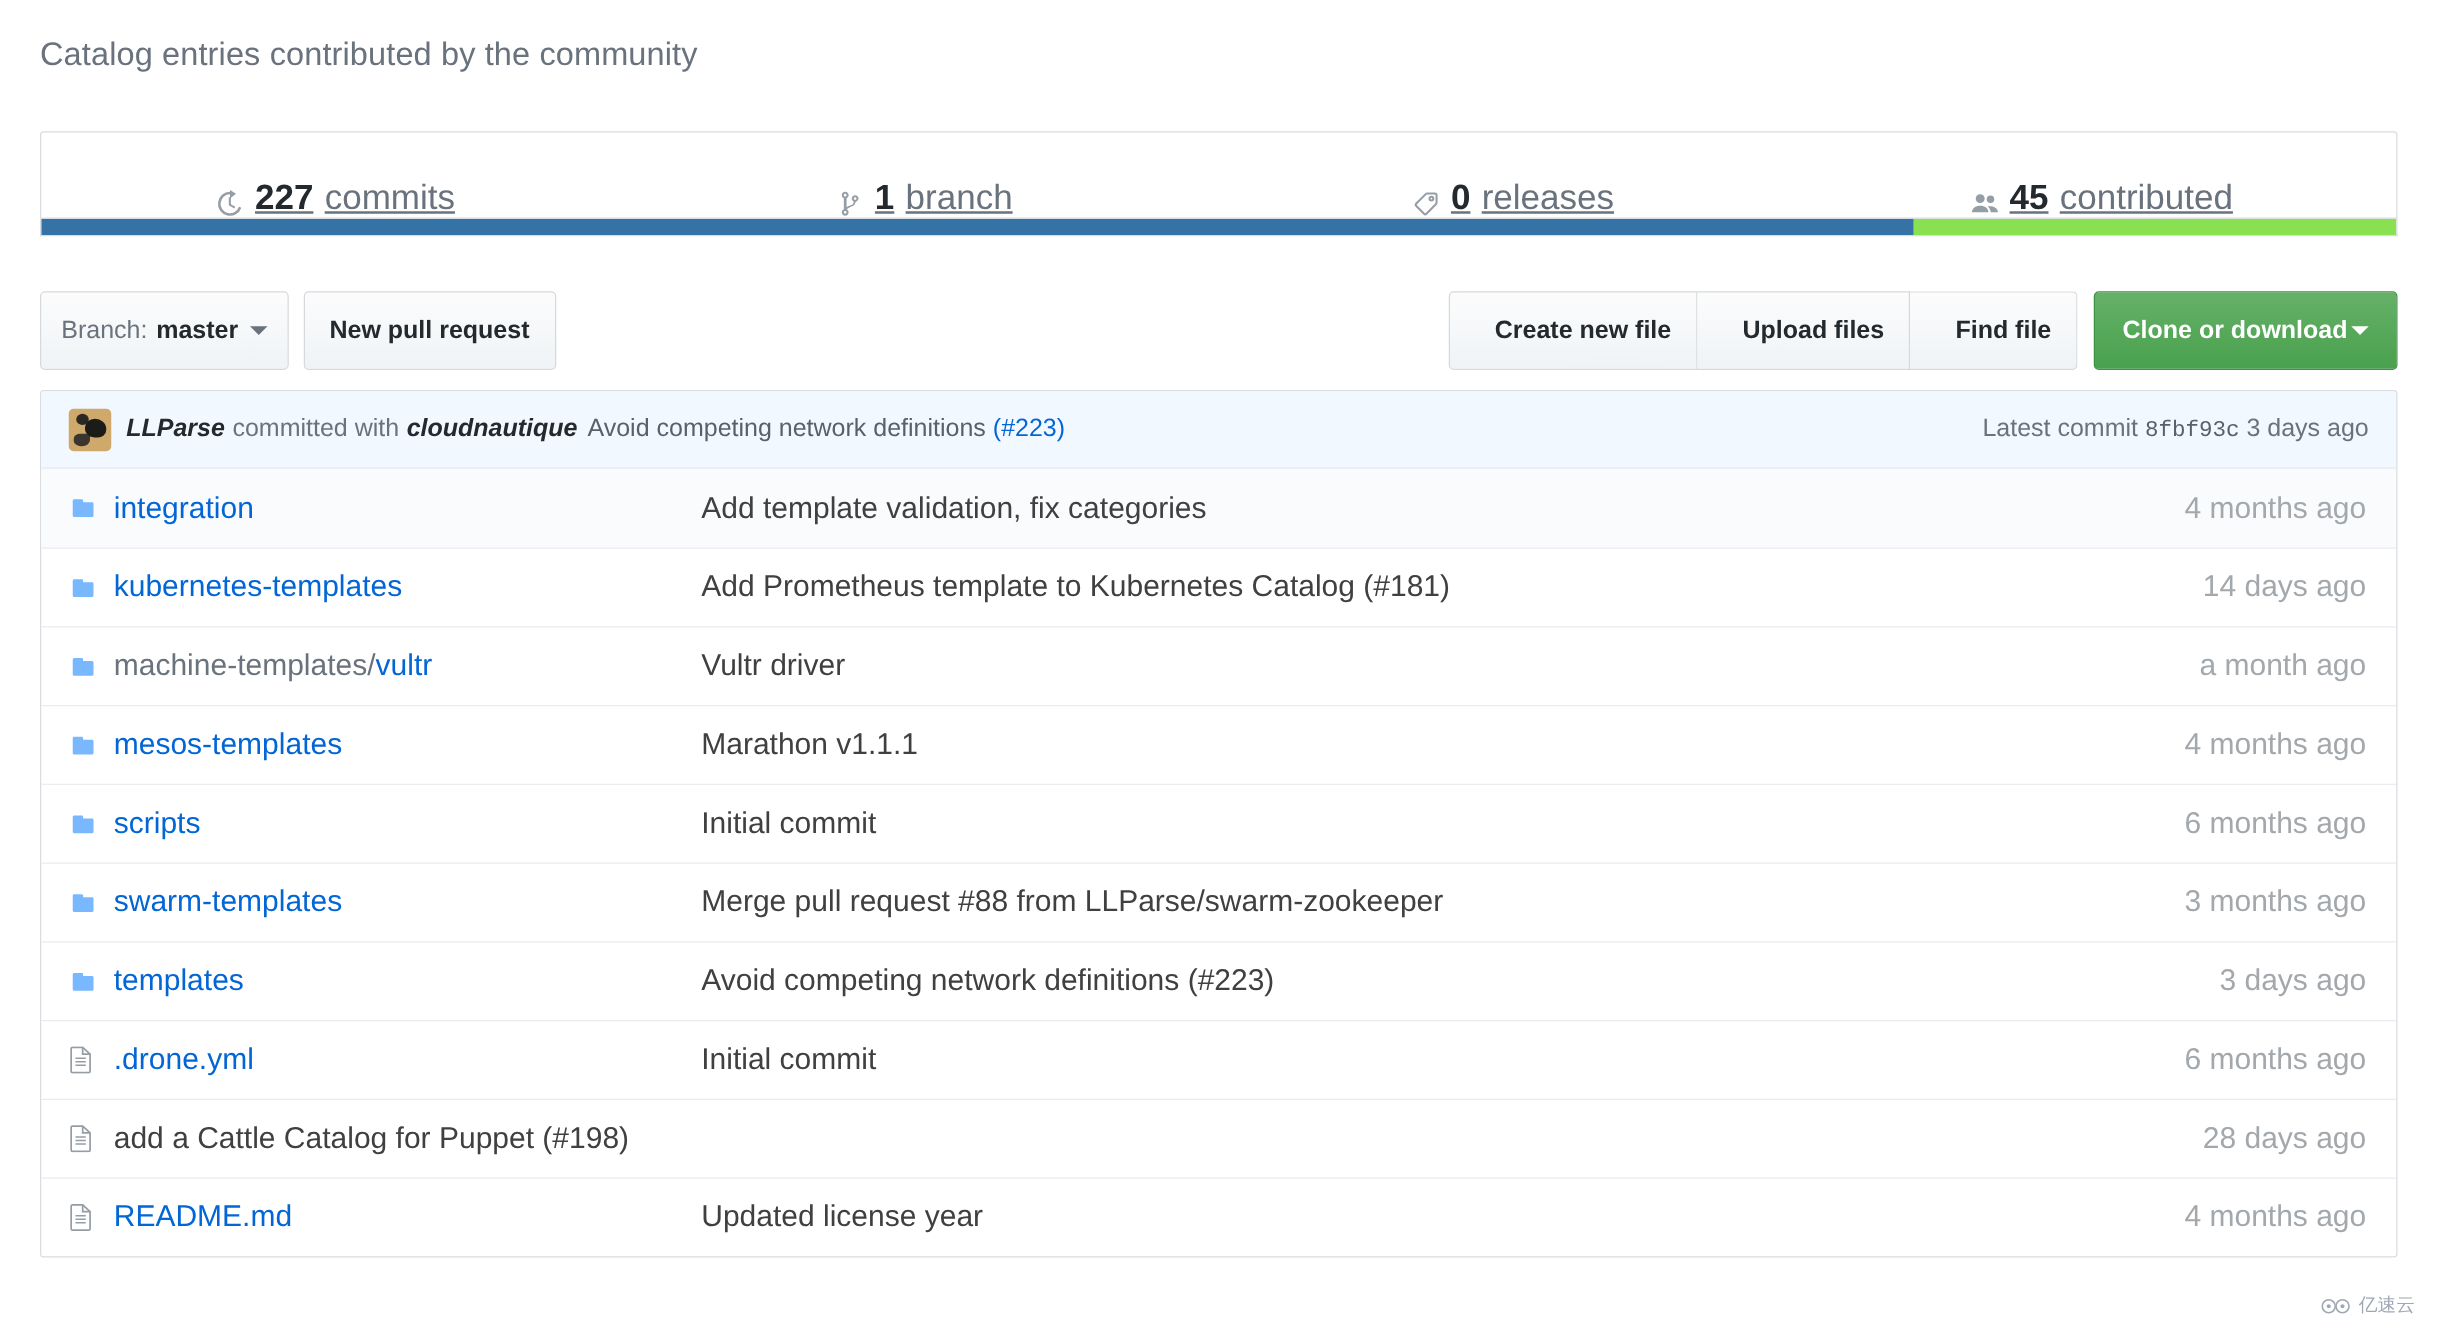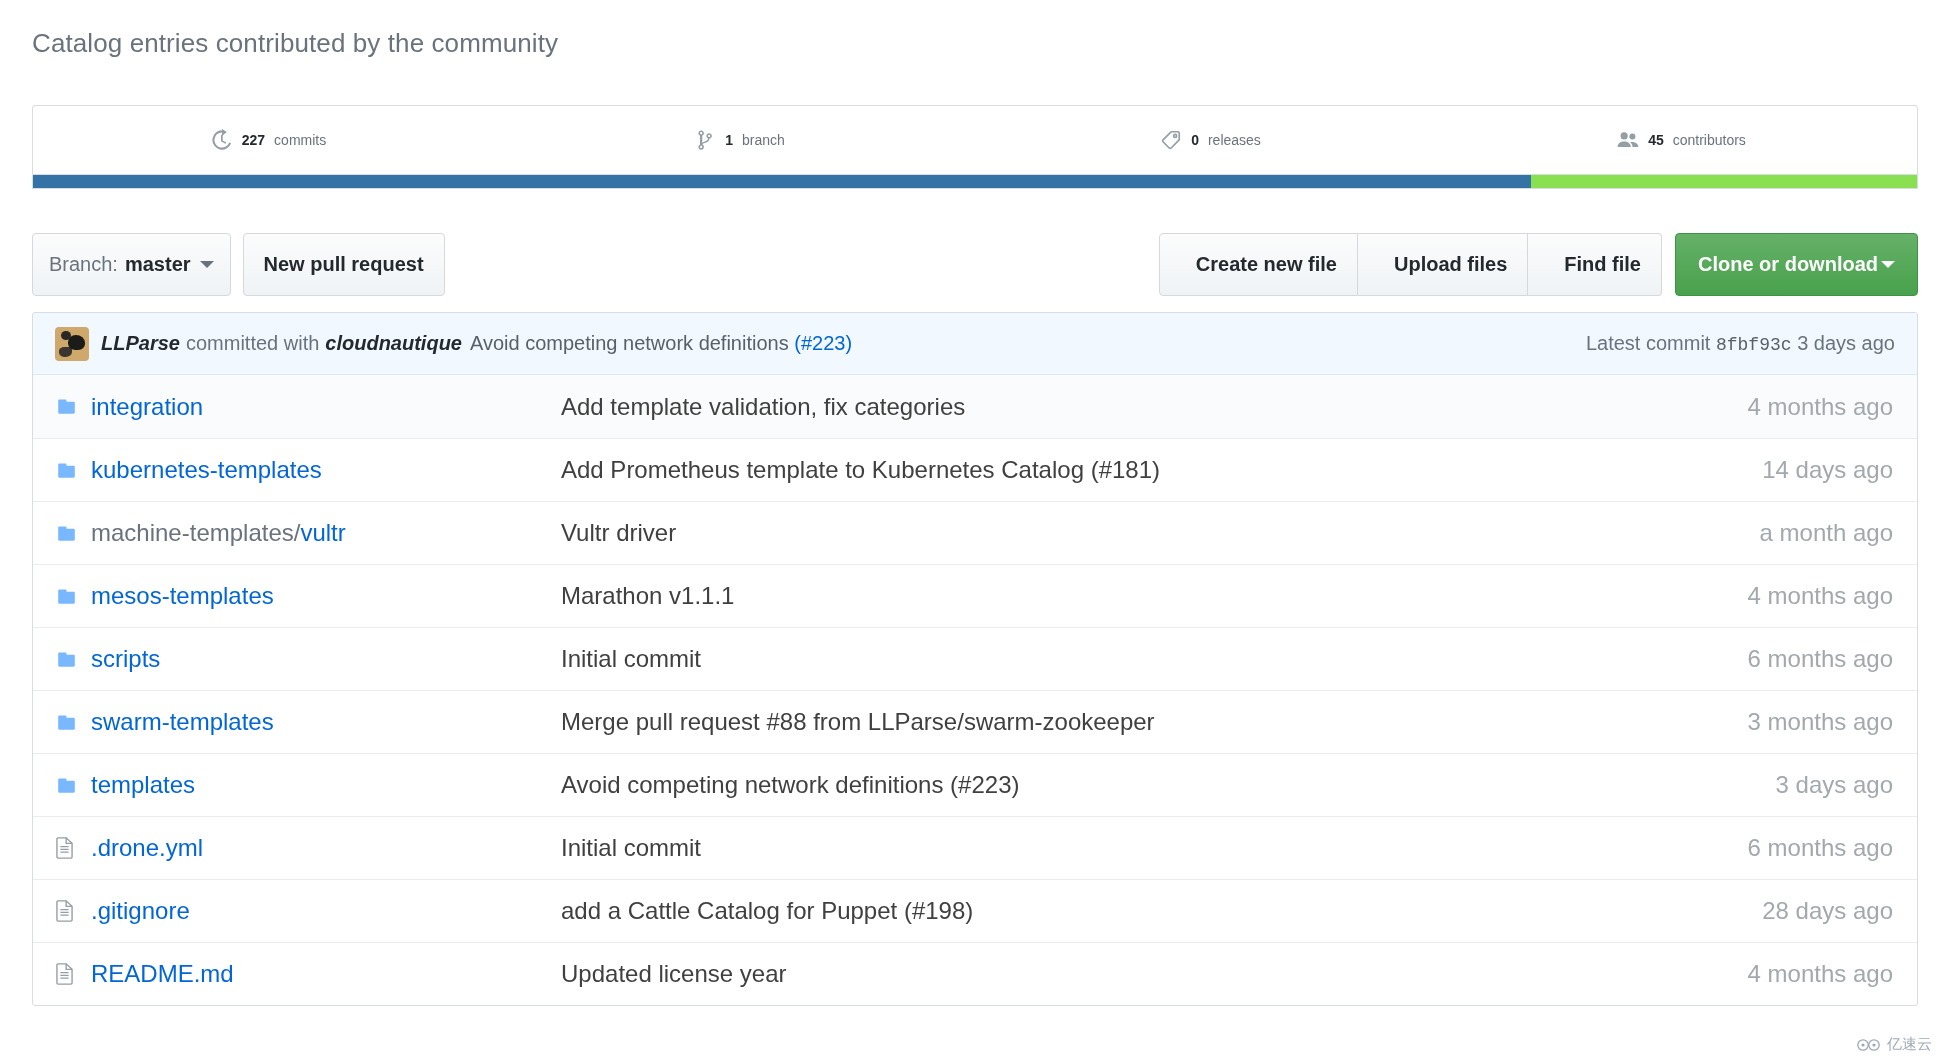--- a/index.html
+++ b/index.html
@@ -43,27 +43,28 @@
     display: flex;
     width: 100%;
     height: 70px;
     border: 1px solid #d9dce0;
     border-radius: 3px 3px 0 0;
     background: #ffffff;
   }
   .stat-cell {
     flex: 1 1 25%;
     display: flex;
-    align-items: center;
+    align-items: flex-end;
     justify-content: center;
     gap: 9px;
-    font-size: 14px;
+    font-size: 28px;
     color: #6a737d;
     cursor: pointer;
     white-space: nowrap;
+    text-decoration: underline;
   }
   .stat-cell .stat-num {
     font-weight: 700;
     color: #24292e;
   }
   .stat-cell .stat-label { color: #6a737d; }
   .stat-icon {
     display: inline-flex;
     align-items: center;
     justify-content: center;
@@ -340,21 +341,21 @@
       <div class="stat-cell">
         <span class="stat-icon">
           <svg width="23" height="22" viewBox="0 0 16 16" fill="currentColor" aria-hidden="true">
             <circle cx="5.2" cy="5" r="2.6"></circle>
             <circle cx="11.2" cy="5.4" r="2.2"></circle>
             <path d="M.4 13c0-2.4 2.1-3.9 4.8-3.9s4.8 1.5 4.8 3.9z"></path>
             <path d="M9.6 9.6c2.6-.4 5.9.6 5.9 3.4h-4.2c0-1.3-.6-2.5-1.7-3.4z"></path>
           </svg>
         </span>
         <span class="stat-num">45</span>
-        <span class="stat-label">contributors</span>
+        <span class="stat-label">contributed</span>
       </div>
     </div>
 
     <div class="lang-bar">
       <span class="lang-seg" style="width: 79.5%; background: rgb(53, 114, 165);"></span>
       <span class="lang-seg" style="width: 20.5%; background: rgb(137, 224, 81);"></span>
     </div>
   </div>
 
   <div class="toolbar">
@@ -510,23 +511,20 @@
       </div>
 
       <div class="file-row">
         <span class="cell-icon file-type">
           <svg width="19" height="22" viewBox="0 0 12 16" fill="none" stroke="currentColor" stroke-width="1" aria-hidden="true">
             <path d="M7.2.6H1.3a.8.8 0 0 0-.8.8v13.2a.8.8 0 0 0 .8.8h9.4a.8.8 0 0 0 .8-.8V4.6z"></path>
             <path d="M7.2.6v4h4.3"></path>
             <path d="M3 7h6M3 9h6M3 11h6" stroke-width=".9"></path>
           </svg>
         </span>
-        <span class="cell-name">
-          <span class="path-prefix"></span><span>.gitignore</span>
-        </span>
         <span class="cell-msg">add a Cattle Catalog for Puppet (#198)</span>
         <span class="cell-age">28 days ago</span>
       </div>
 
       <div class="file-row">
         <span class="cell-icon file-type">
           <svg width="19" height="22" viewBox="0 0 12 16" fill="none" stroke="currentColor" stroke-width="1" aria-hidden="true">
             <path d="M7.2.6H1.3a.8.8 0 0 0-.8.8v13.2a.8.8 0 0 0 .8.8h9.4a.8.8 0 0 0 .8-.8V4.6z"></path>
             <path d="M7.2.6v4h4.3"></path>
             <path d="M3 7h6M3 9h6M3 11h6" stroke-width=".9"></path>

